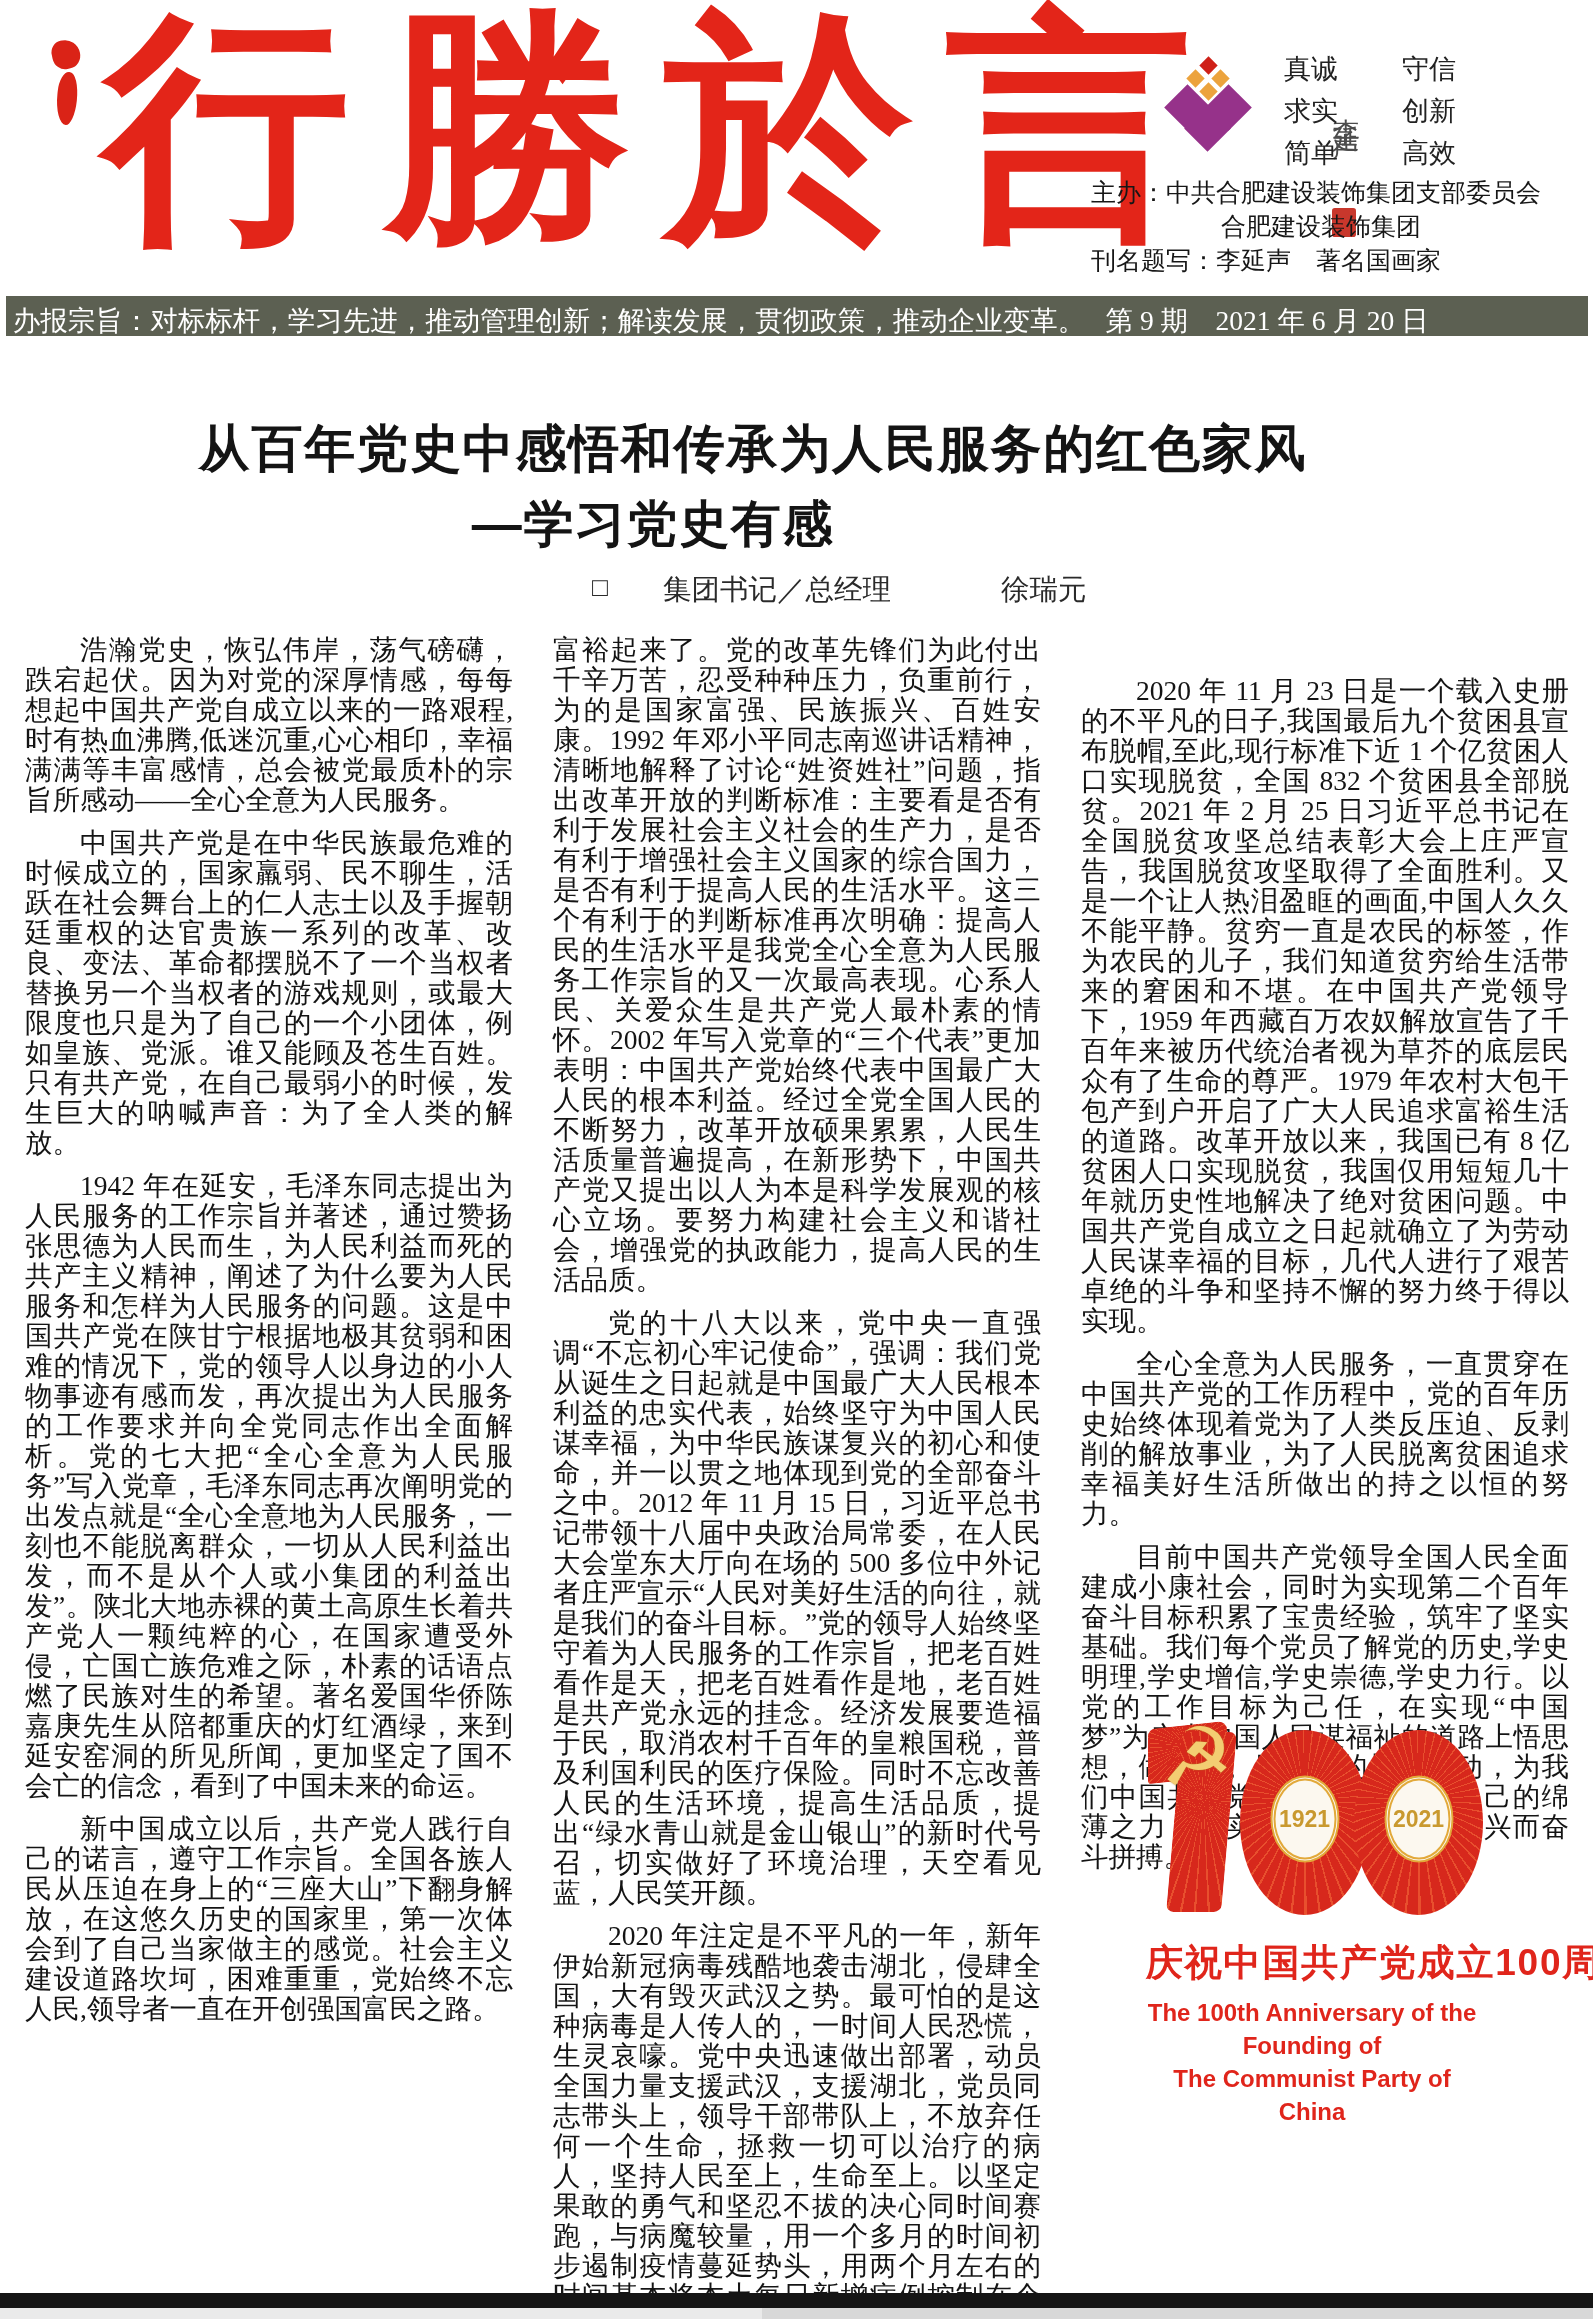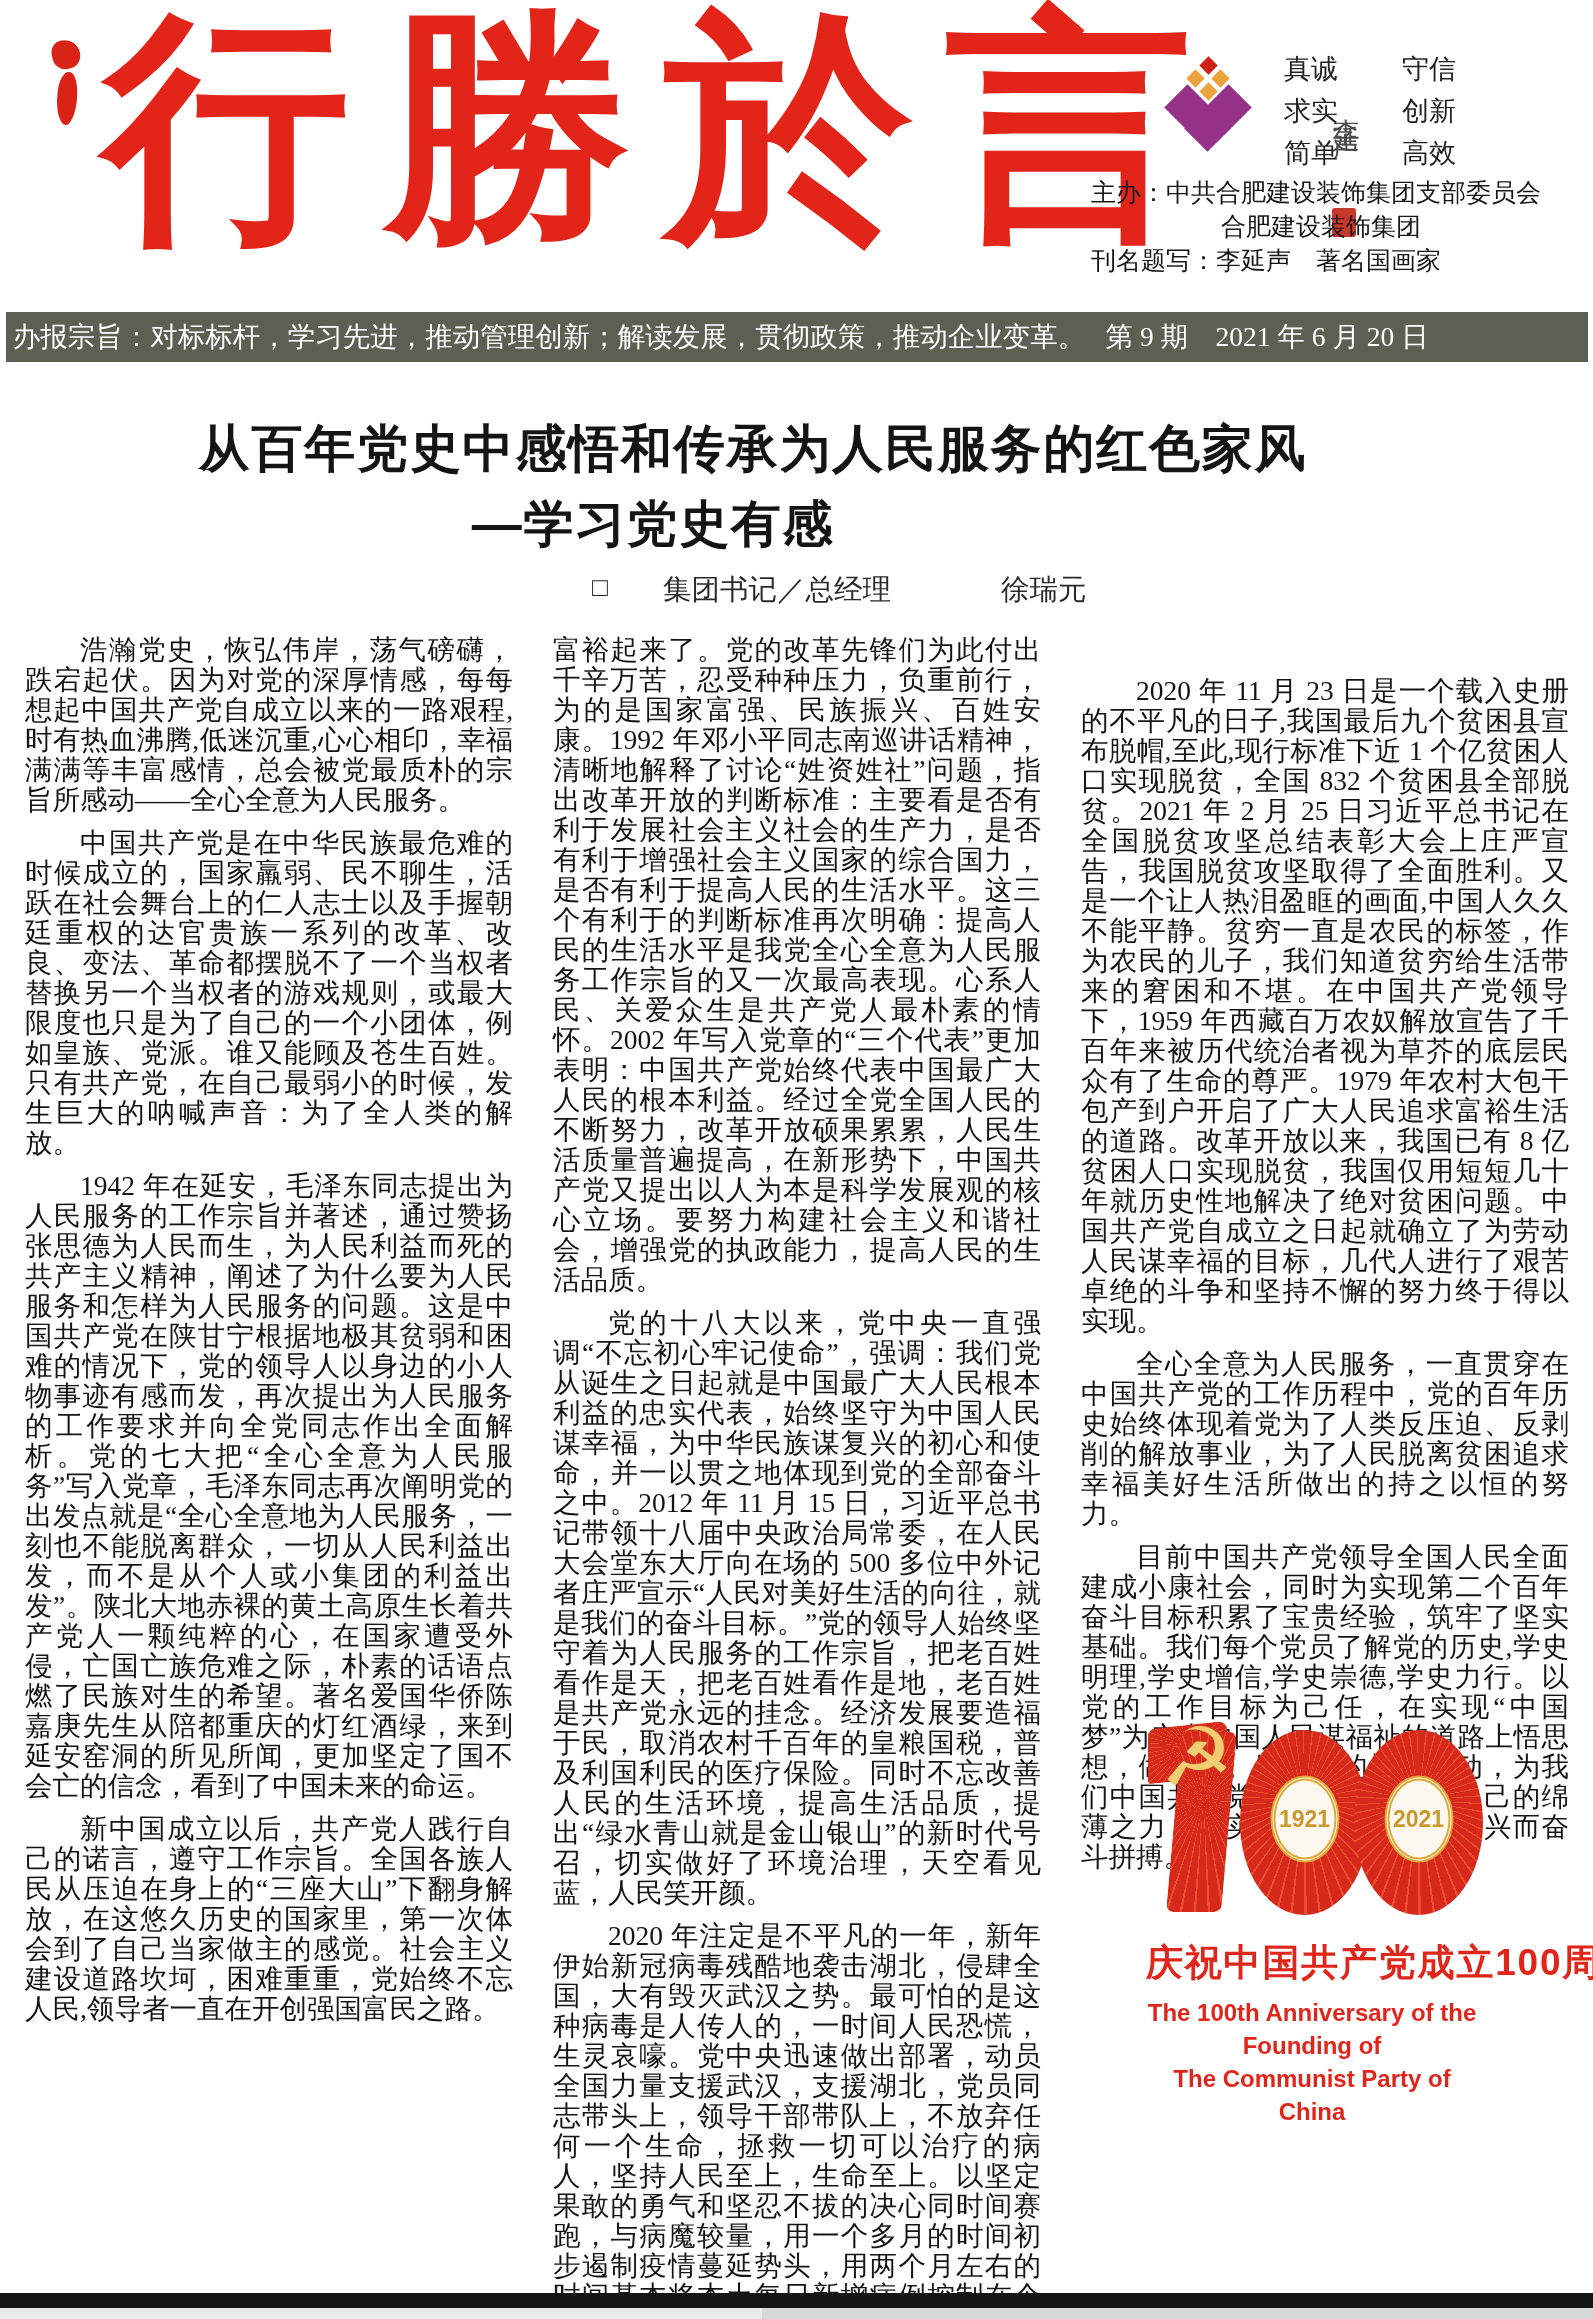--- a/index.html
+++ b/index.html
@@ -42,22 +42,22 @@
     font-family:"Liberation Serif","DejaVu Serif",serif; }
   .values-col.left  { left:1284px; }
   .values-col.right { left:1402px; }
   .values-col div { height:42px; }
 
   
   .publisher { position:absolute; left:1091px; top:176px; font-size:25px; line-height:34px; color:#161616; }
   .publisher .l2 { padding-left:130px; }
 
   
-  .infobar { position:absolute; left:5.5px; top:296px; width:1582px; height:50px;
-    background:#5c6052; color:#ffffff; font-size:27.5px; line-height:50px;margin-top:16px; }
+  .infobar { position:absolute; left:5.5px; top:296px; width:1582px; height:40px;
+    background:#5c6052; color:#ffffff; font-size:27.5px; line-height:50px; }
   .infobar .mission { position:absolute; left:7.3px; top:0; white-space:nowrap; }
   .infobar .issue   { position:absolute; left:1100px; top:0; white-space:nowrap; }
 
   
   .article-title { position:absolute; left:0; top:415px; width:1506px; text-align:center;
     font-family:"Liberation Sans","DejaVu Sans",sans-serif; font-weight:bold;
     font-size:51px; letter-spacing:1.8px; color:#141414; }
   .article-title .line2 { margin-top:7px; padding-right:200px; font-size:50px; }
 
   

